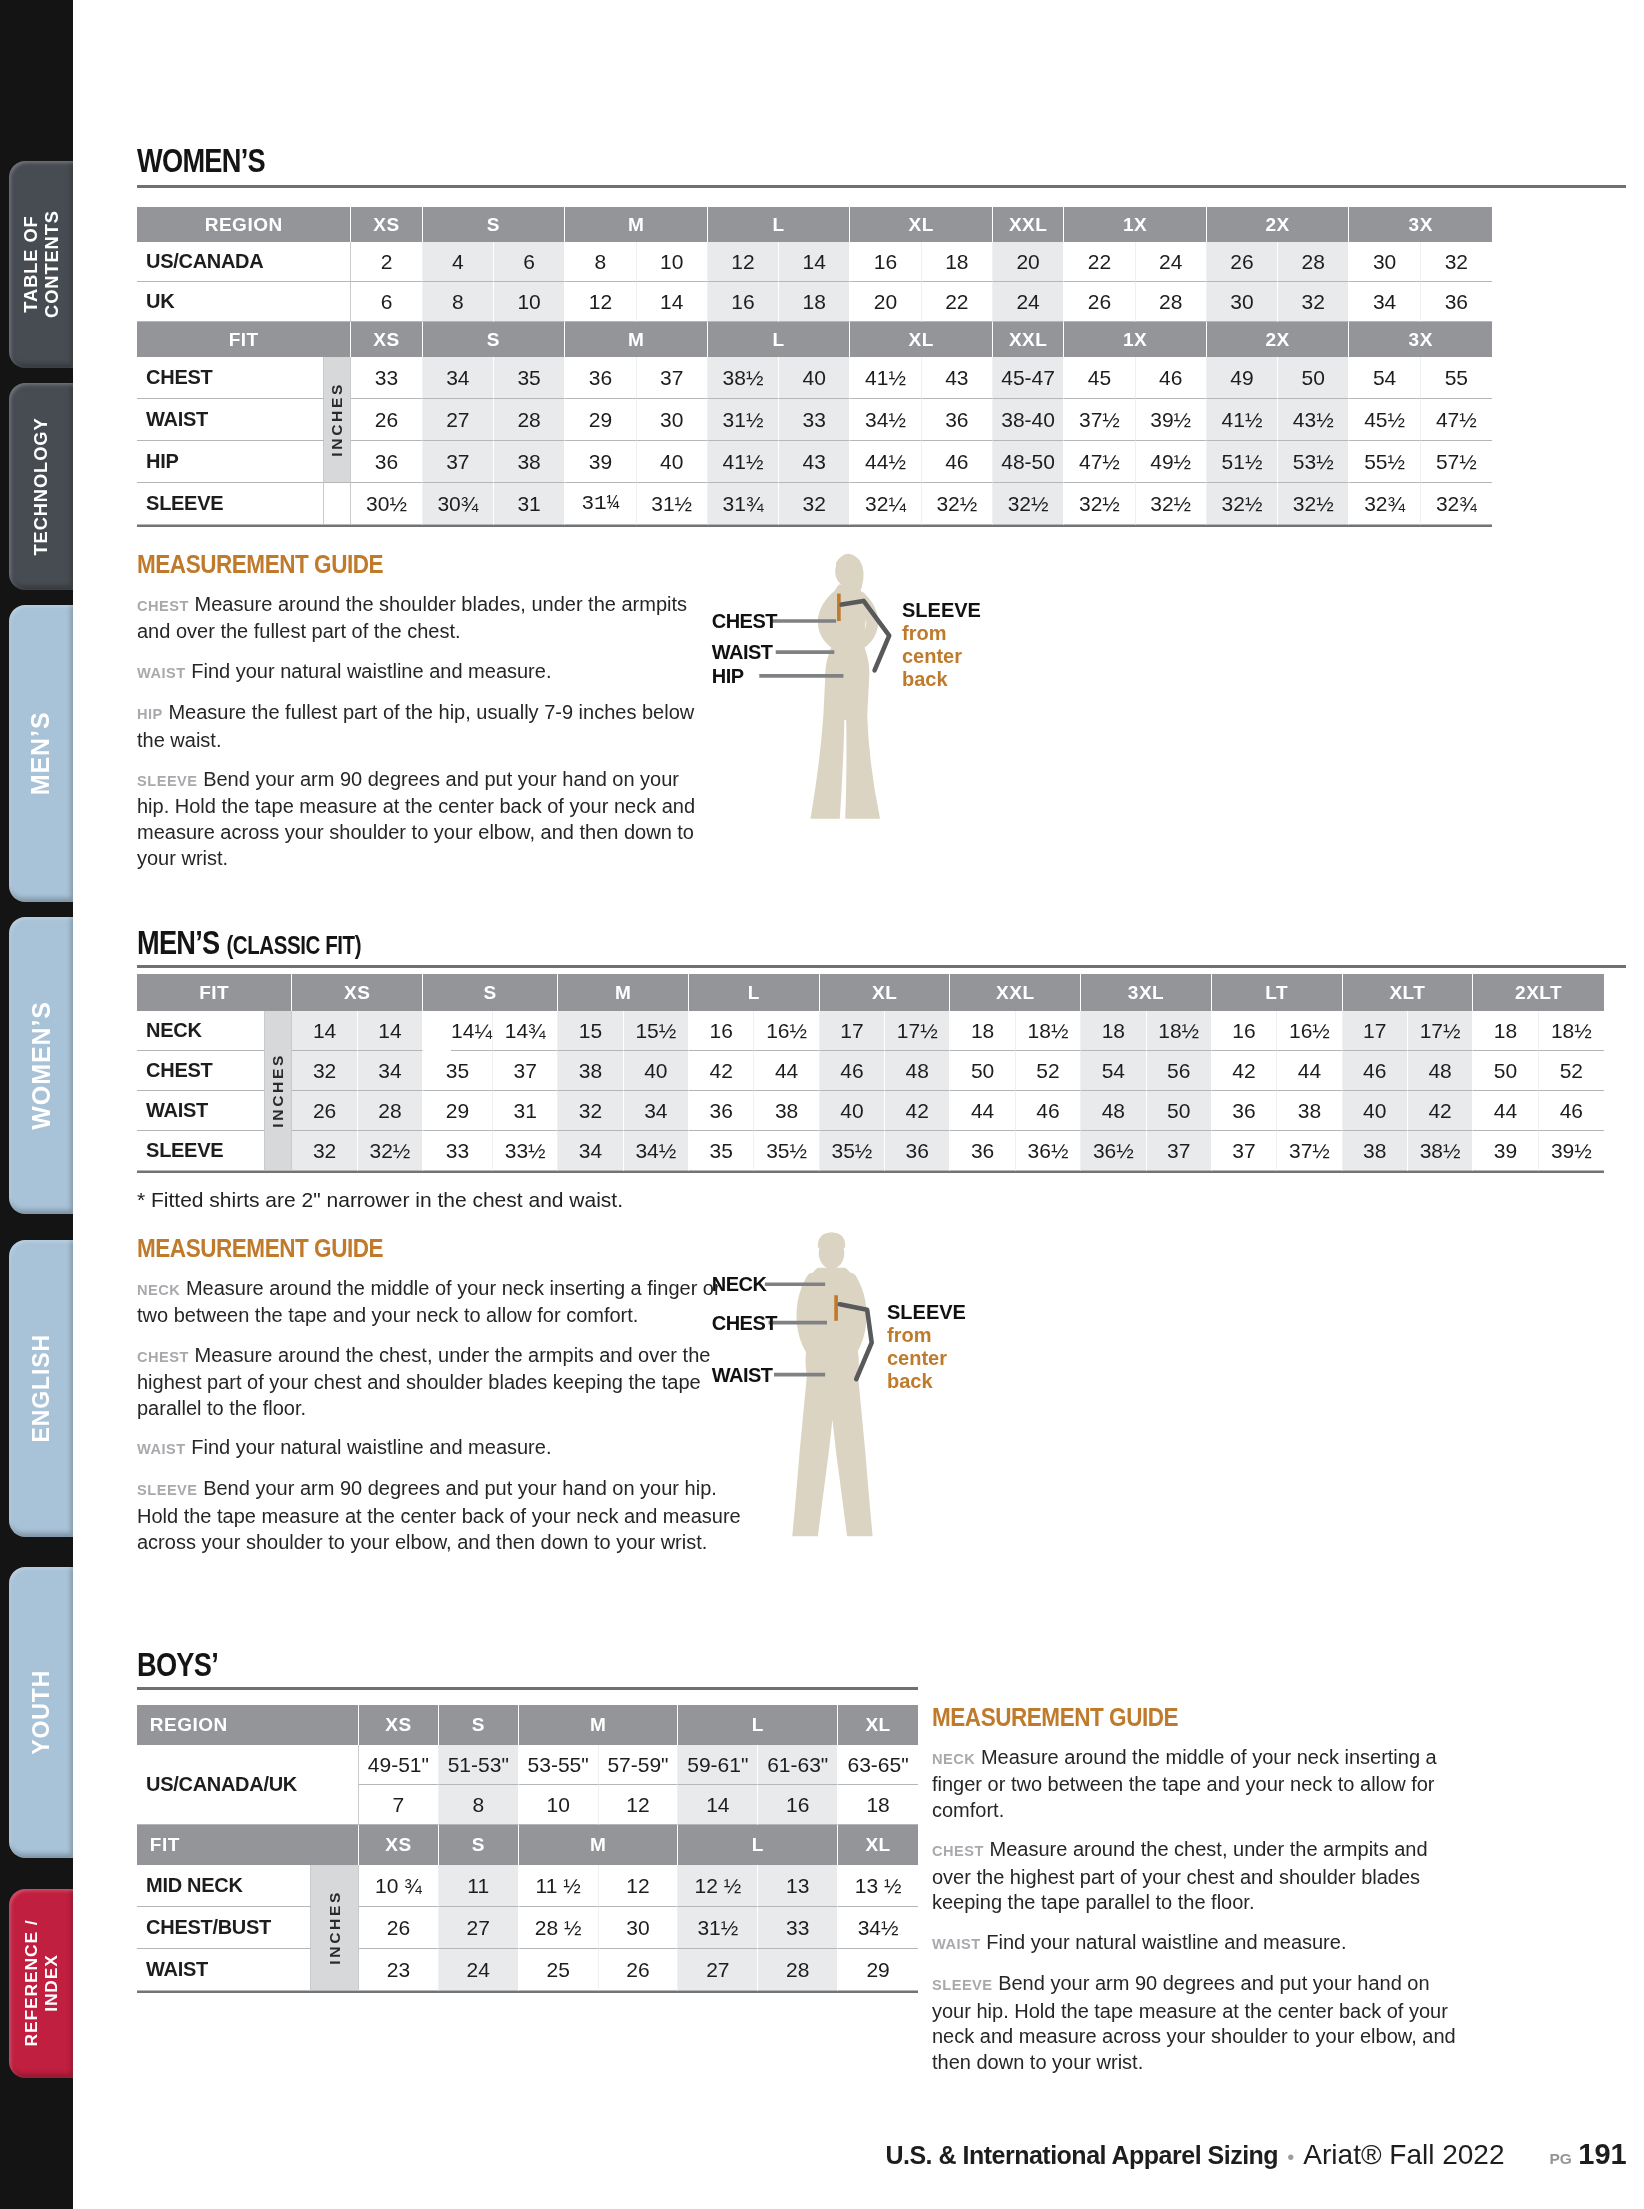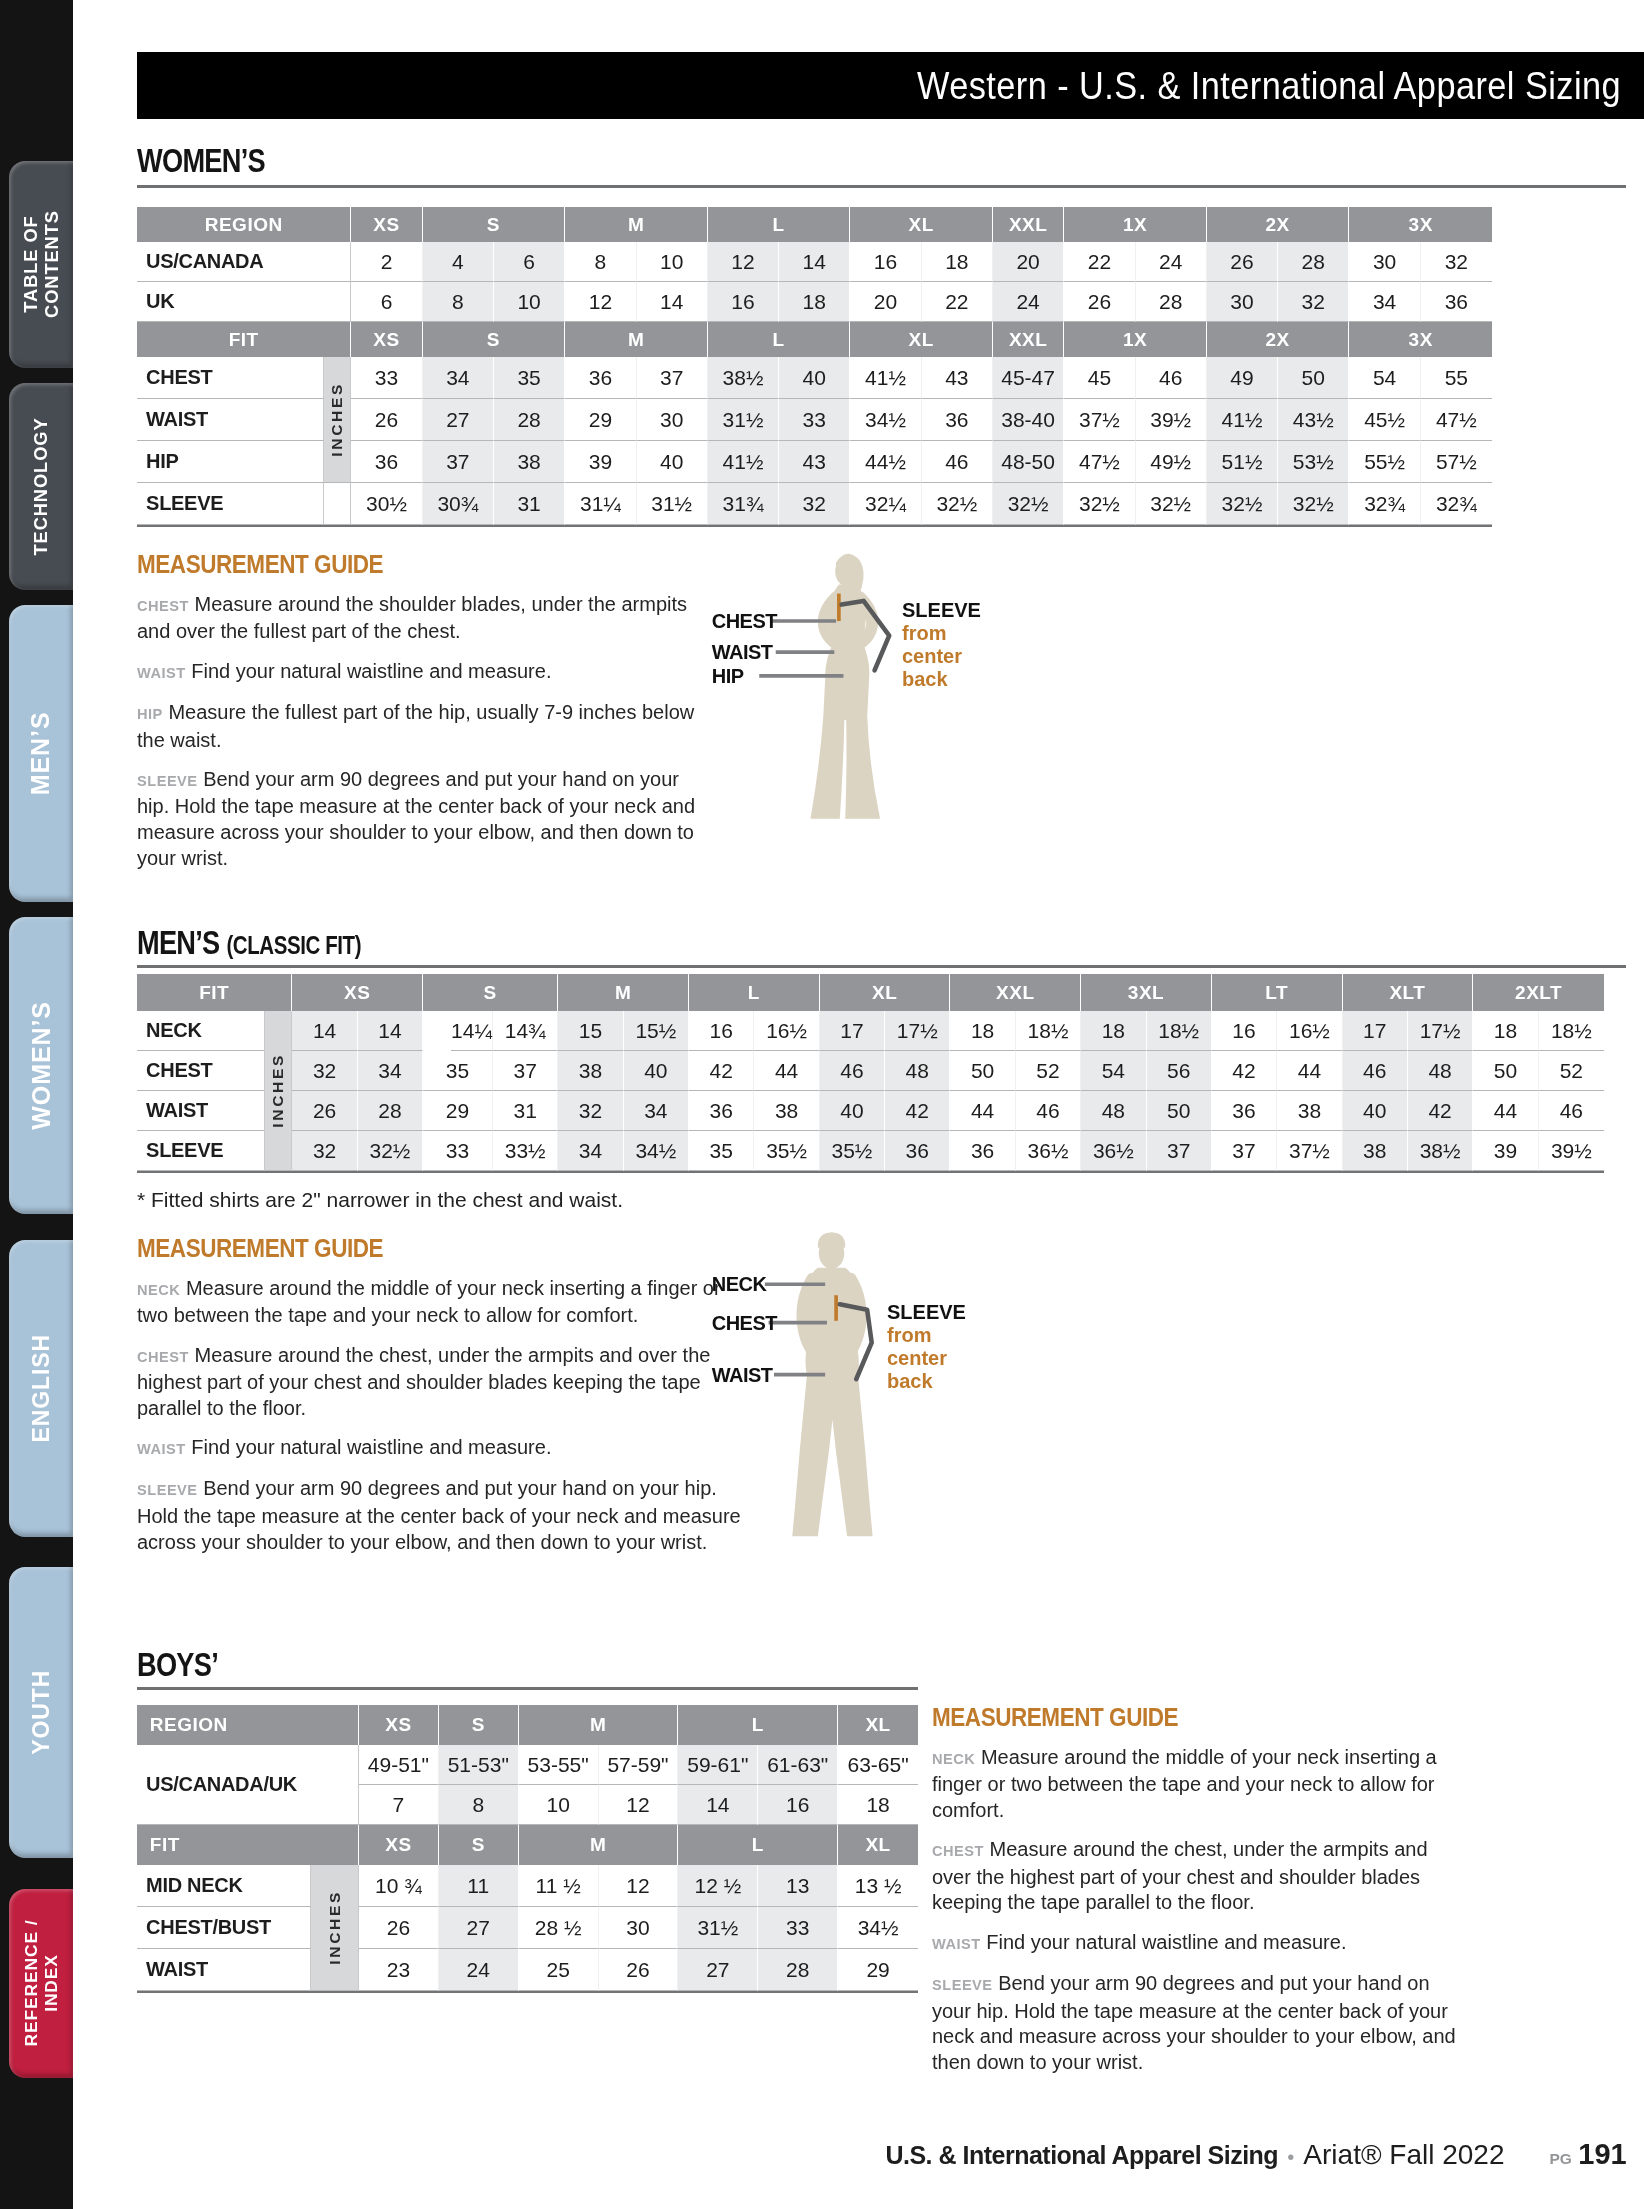--- a/index.html
+++ b/index.html
@@ -123,23 +123,20 @@
         </div>
       </div>
       <div class="tab tab7" style="background: rgb(192, 31, 63);">
         <div class="tab-label">
           <span>REFERENCE /</span>
           <span>INDEX</span>
         </div>
       </div>
     </div>
 
-  <div class="header-bar">
-    <div class="header-title">Western - U.S. &amp; International Apparel Sizing</div>
-  </div>
 
   <div class="sec-head h-women">WOMEN’S</div>
   <div class="sec-rule r-women"></div>
   <div class="size-table women-grid center-heads">
       <div class="cell hl" style="grid-area: 1 / 1 / span 1 / span 2;">REGION</div>
       <div class="cell hc" style="grid-area: 1 / 3 / span 1 / span 1;">XS</div>
       <div class="cell hc" style="grid-area: 1 / 4 / span 1 / span 2;">S</div>
       <div class="cell hc" style="grid-area: 1 / 6 / span 1 / span 2;">M</div>
       <div class="cell hc" style="grid-area: 1 / 8 / span 1 / span 2;">L</div>
       <div class="cell hc" style="grid-area: 1 / 10 / span 1 / span 2;">XL</div>
@@ -243,21 +240,21 @@
       <div class="cell dc" style="grid-area: 7 / 14 / span 1 / span 1;">49½</div>
       <div class="cell dc shade" style="grid-area: 7 / 15 / span 1 / span 1;">51½</div>
       <div class="cell dc shade" style="grid-area: 7 / 16 / span 1 / span 1; text-align: right;">53½</div>
       <div class="cell dc" style="grid-area: 7 / 17 / span 1 / span 1;">55½</div>
       <div class="cell dc last" style="grid-area: 7 / 18 / span 1 / span 1;">57½</div>
       <div class="cell lc" style="grid-area: 8 / 1 / span 1 / span 1;">SLEEVE</div>
       <div class="cell sp" style="grid-area: 8 / 2 / span 1 / span 1;"></div>
       <div class="cell dc" style="grid-area: 8 / 3 / span 1 / span 1;">30½</div>
       <div class="cell dc shade" style="grid-area: 8 / 4 / span 1 / span 1;">30¾</div>
       <div class="cell dc shade" style="grid-area: 8 / 5 / span 1 / span 1;">31</div>
-      <div class="cell dc" style="grid-area: 8 / 6 / span 1 / span 1;">31¼</div>
+      <div class="cell dc" style="grid-area: 8 / 6 / span 1 / span 1; font-family: Liberation Mono, monospace;">31¼</div>
       <div class="cell dc" style="grid-area: 8 / 7 / span 1 / span 1;">31½</div>
       <div class="cell dc shade" style="grid-area: 8 / 8 / span 1 / span 1;">31¾</div>
       <div class="cell dc shade" style="grid-area: 8 / 9 / span 1 / span 1;">32</div>
       <div class="cell dc" style="grid-area: 8 / 10 / span 1 / span 1;">32¼</div>
       <div class="cell dc" style="grid-area: 8 / 11 / span 1 / span 1;">32½</div>
       <div class="cell dc shade" style="grid-area: 8 / 12 / span 1 / span 1;">32½</div>
       <div class="cell dc" style="grid-area: 8 / 13 / span 1 / span 1;">32½</div>
       <div class="cell dc" style="grid-area: 8 / 14 / span 1 / span 1;">32½</div>
       <div class="cell dc shade" style="grid-area: 8 / 15 / span 1 / span 1;">32½</div>
       <div class="cell dc shade" style="grid-area: 8 / 16 / span 1 / span 1;">32½</div>

